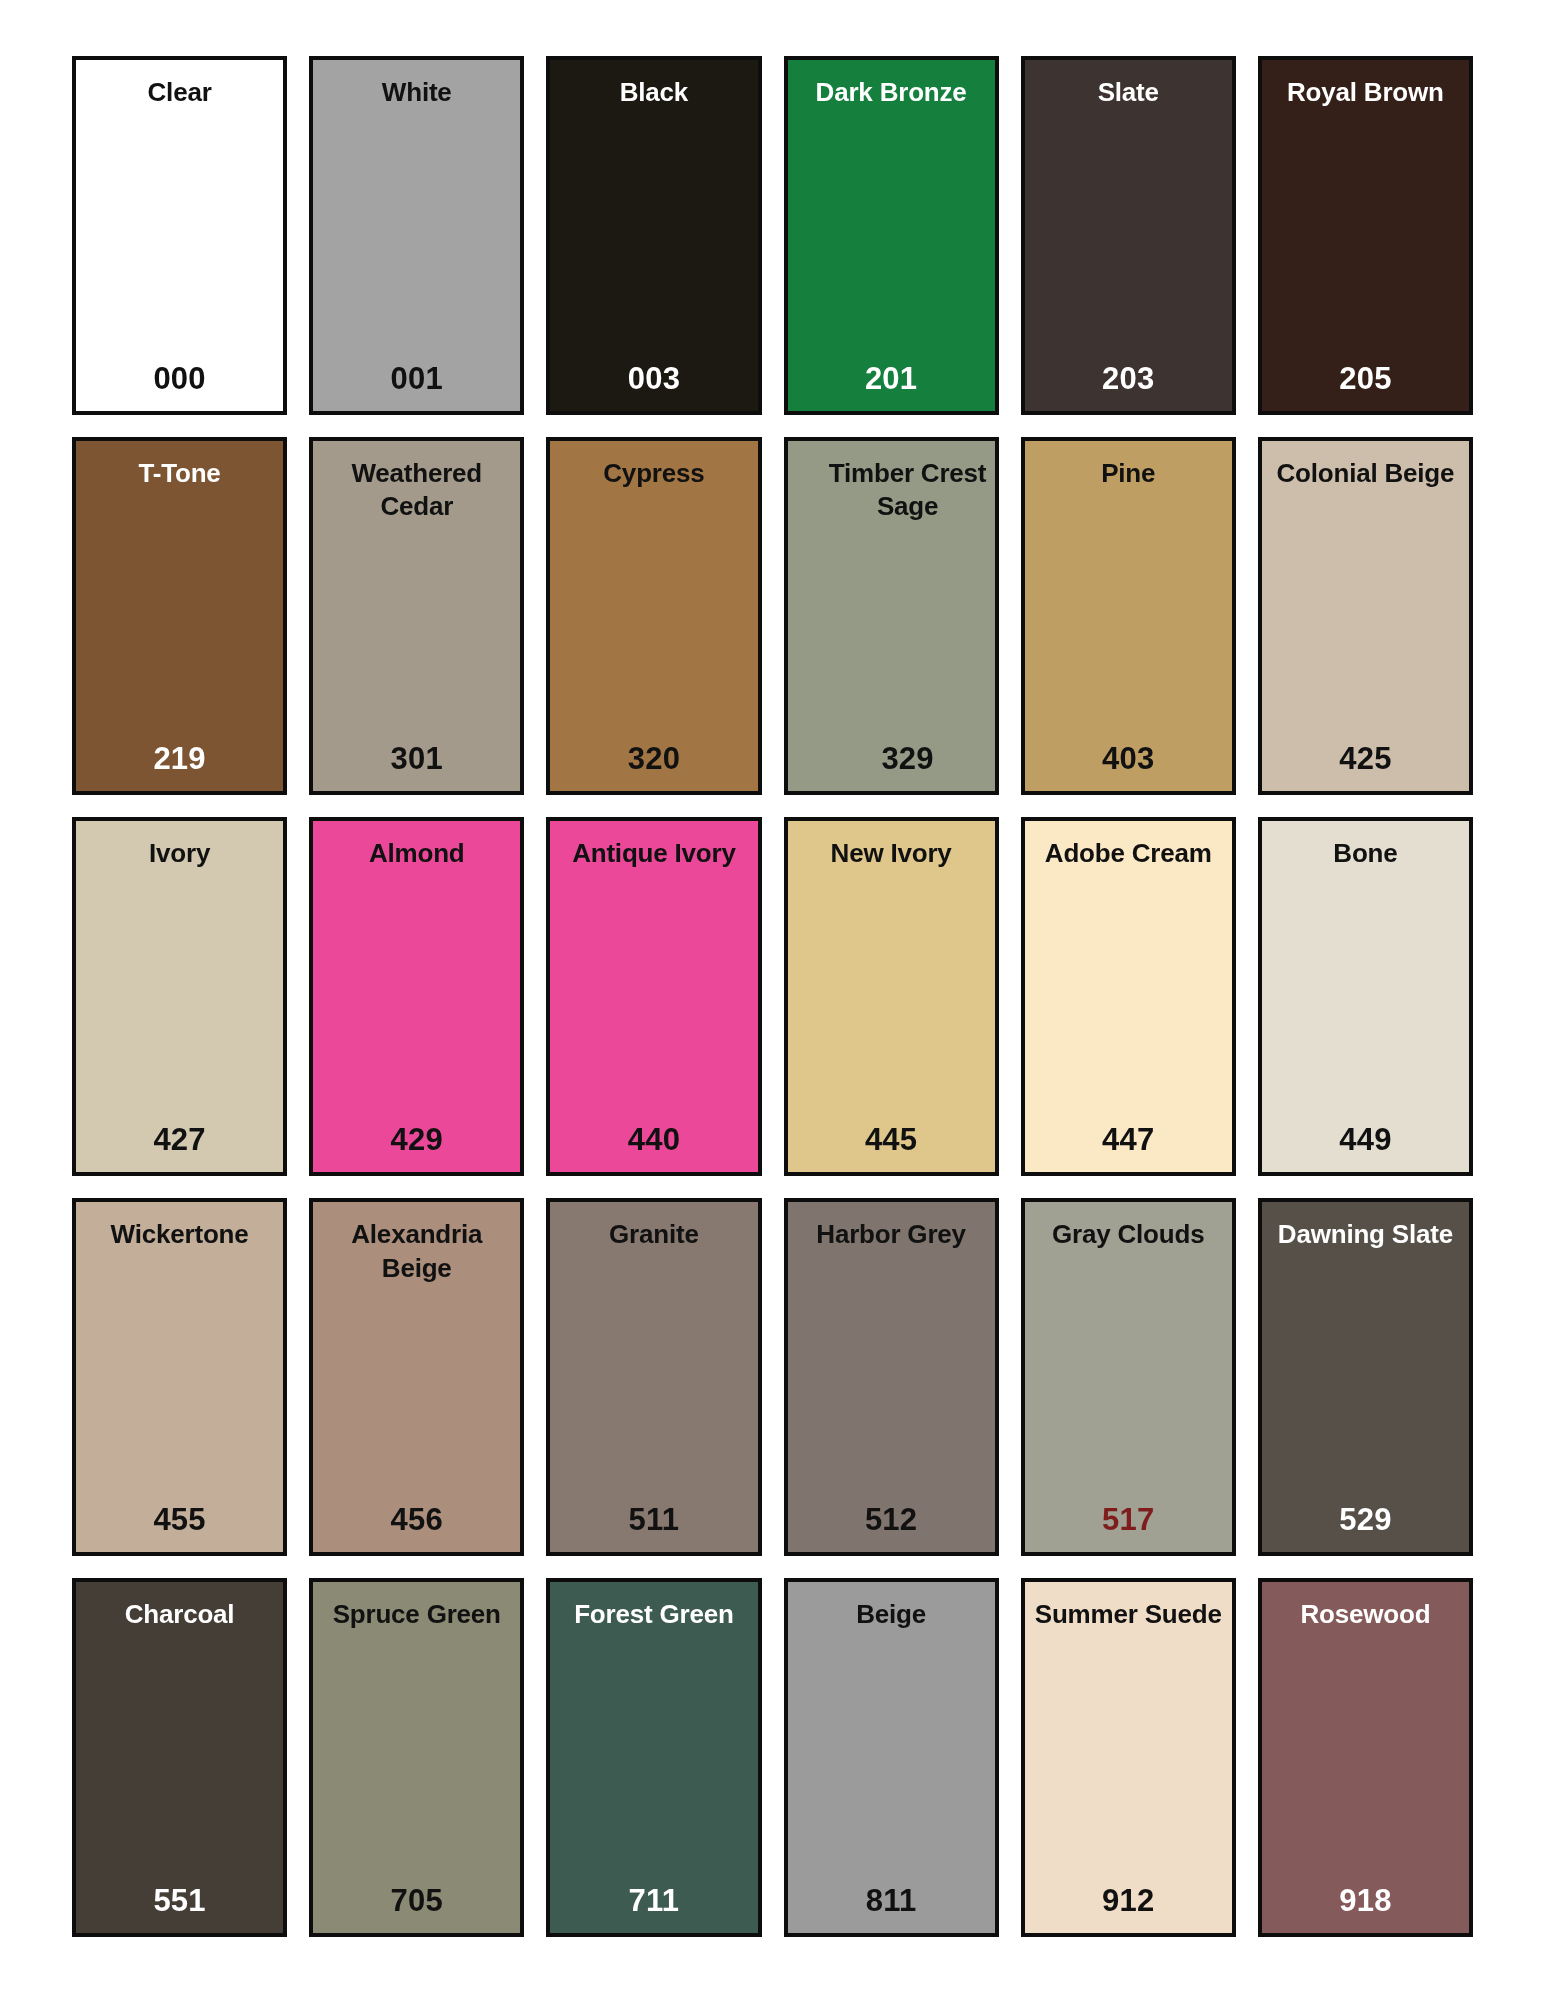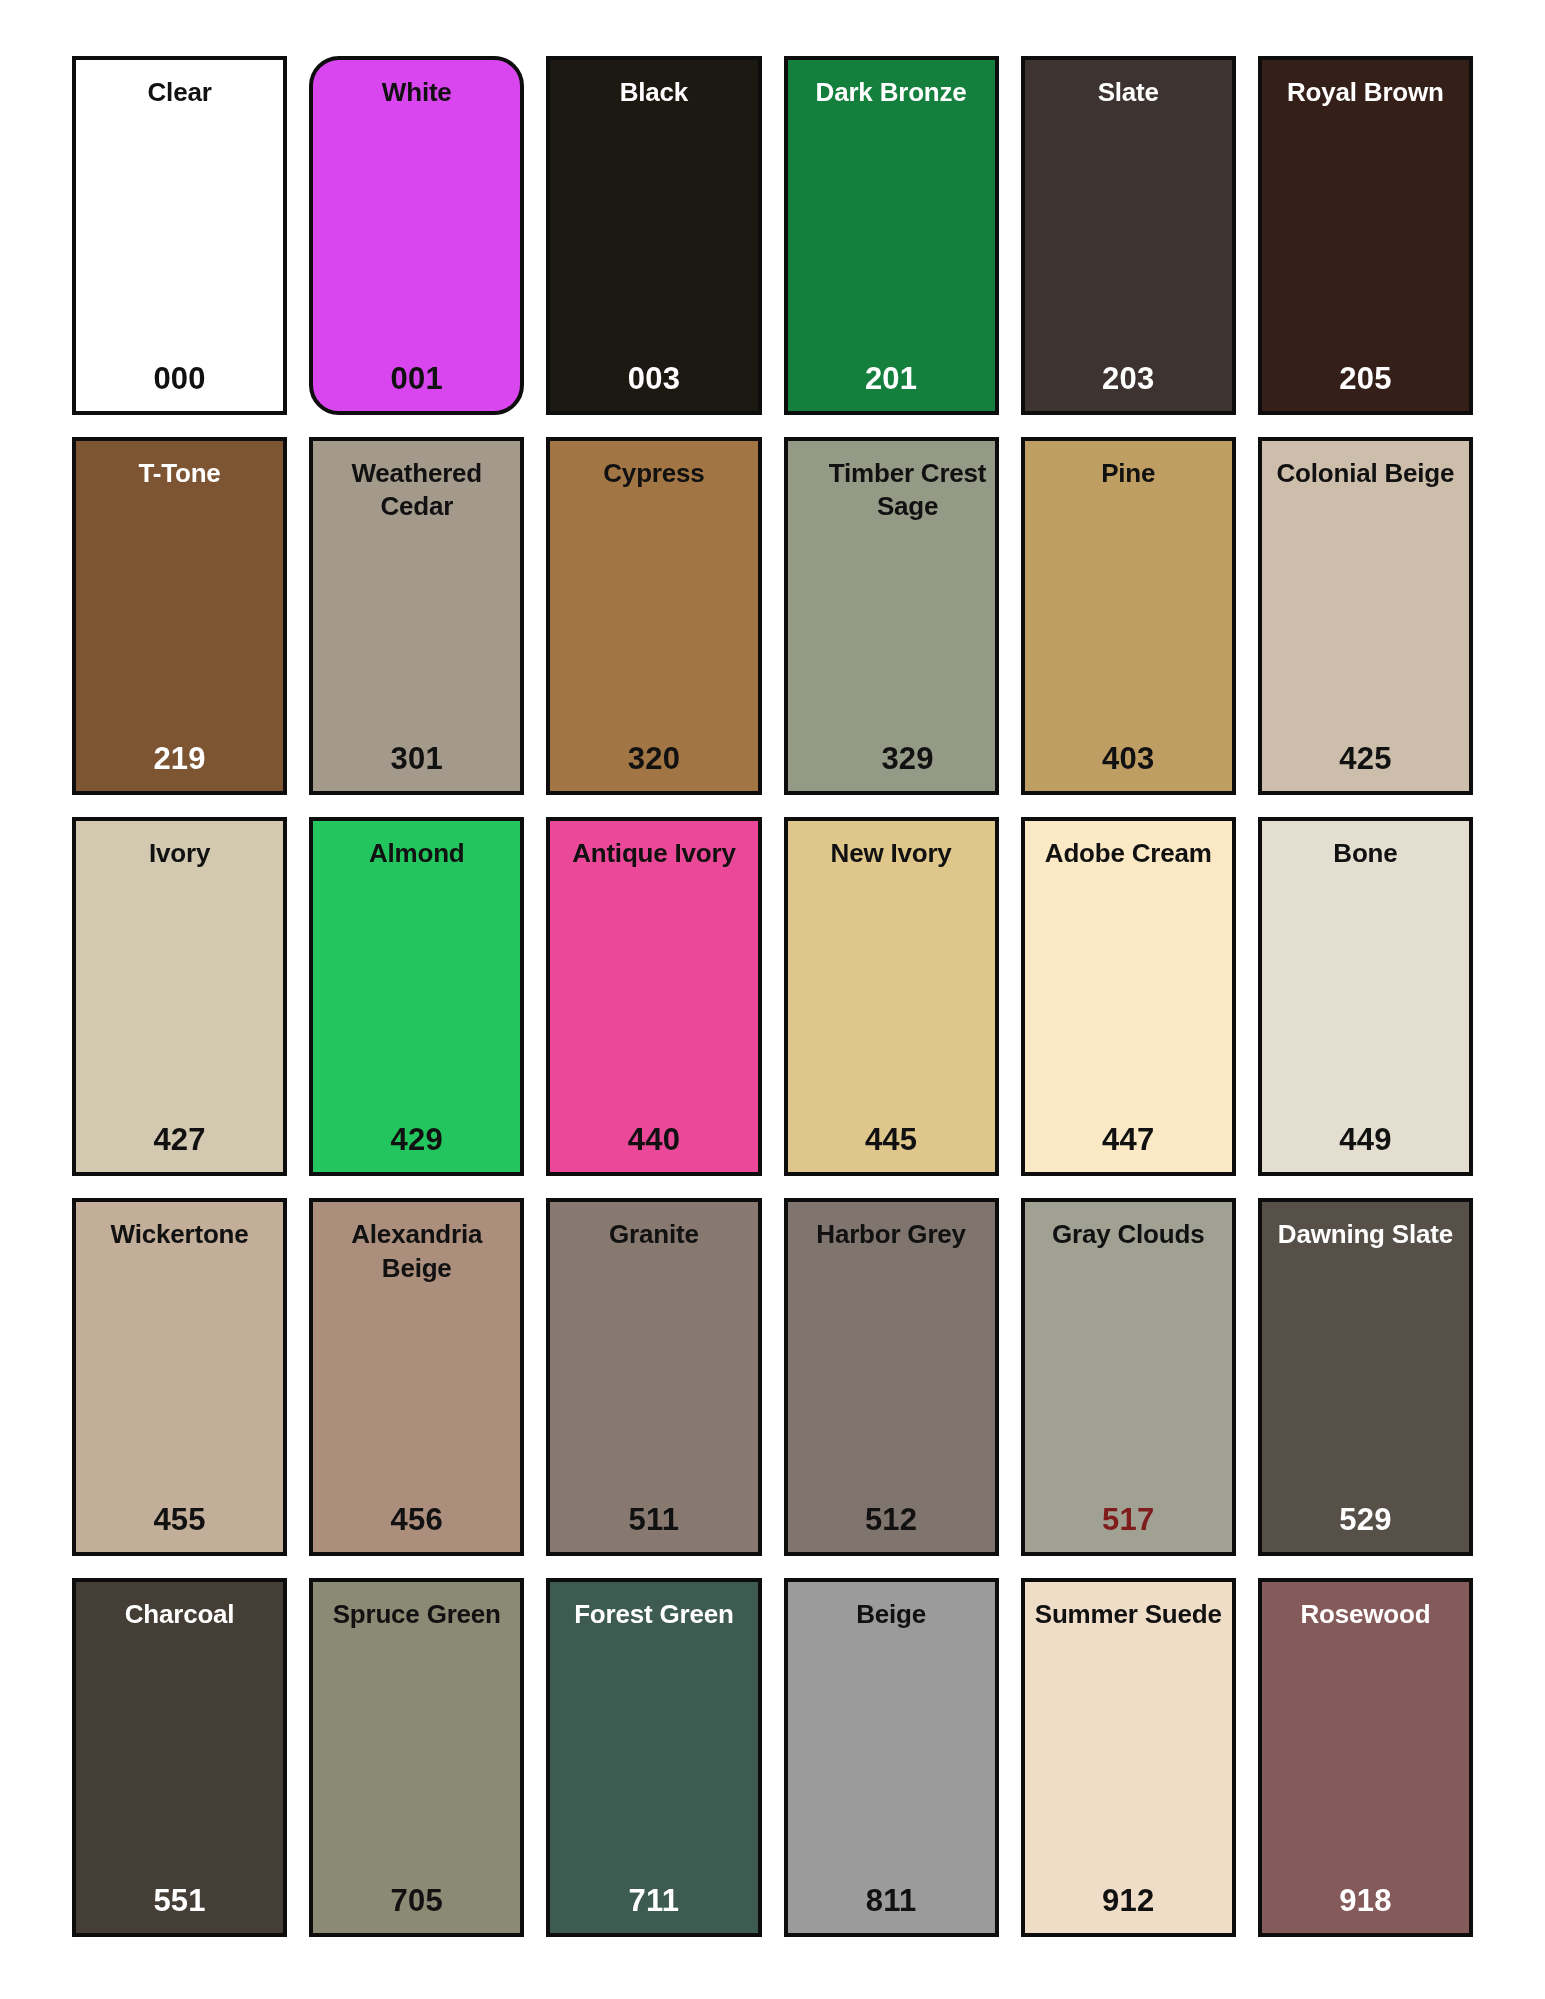--- a/index.html
+++ b/index.html
@@ -49,21 +49,21 @@
 </style>
 </head>
 <body>
 
 <div id="chart" style="background: rgb(255, 255, 255);">
     <div class="swatch-row">
       <div class="swatch" style="background: rgb(255, 255, 255); border-color: rgb(13, 13, 13);">
         <div class="swatch-name" style="color: rgb(17, 17, 17);">Clear</div>
         <div class="swatch-code" style="color: rgb(17, 17, 17);">000</div>
       </div>
-      <div class="swatch" style="background: #d946ef; border-color: rgb(13, 13, 13); border-radius: 30px;">
+      <div class="swatch" style="background: #a3a3a3; border-color: rgb(13, 13, 13);">
         <div class="swatch-name" style="color: rgb(17, 17, 17);">White</div>
         <div class="swatch-code" style="color: rgb(17, 17, 17);">001</div>
       </div>
       <div class="swatch" style="background: rgb(28, 24, 18); border-color: rgb(13, 13, 13);">
         <div class="swatch-name" style="color: rgb(255, 255, 255);">Black</div>
         <div class="swatch-code" style="color: rgb(255, 255, 255);">003</div>
       </div>
       <div class="swatch" style="background: #15803d; border-color: rgb(13, 13, 13);">
         <div class="swatch-name" style="color: rgb(255, 255, 255);">Dark Bronze</div>
         <div class="swatch-code" style="color: rgb(255, 255, 255);">201</div>
@@ -101,21 +101,21 @@
       <div class="swatch" style="background: rgb(205, 189, 171); border-color: rgb(13, 13, 13);">
         <div class="swatch-name" style="color: rgb(17, 17, 17);">Colonial Beige</div>
         <div class="swatch-code" style="color: rgb(17, 17, 17);">425</div>
       </div>
     </div>
     <div class="swatch-row">
       <div class="swatch" style="background: rgb(211, 200, 176); border-color: rgb(13, 13, 13);">
         <div class="swatch-name" style="color: rgb(17, 17, 17);">Ivory</div>
         <div class="swatch-code" style="color: rgb(17, 17, 17);">427</div>
       </div>
-      <div class="swatch" style="background: #22c55e; border-color: rgb(13, 13, 13);">
+      <div class="swatch" style="background: #ec4899; border-color: rgb(13, 13, 13);">
         <div class="swatch-name" style="color: rgb(17, 17, 17);">Almond</div>
         <div class="swatch-code" style="color: rgb(17, 17, 17);">429</div>
       </div>
       <div class="swatch" style="background: #ec4899; border-color: rgb(13, 13, 13);">
         <div class="swatch-name" style="color: rgb(17, 17, 17);">Antique Ivory</div>
         <div class="swatch-code" style="color: rgb(17, 17, 17);">440</div>
       </div>
       <div class="swatch" style="background: rgb(223, 199, 140); border-color: rgb(13, 13, 13);">
         <div class="swatch-name" style="color: rgb(17, 17, 17);">New Ivory</div>
         <div class="swatch-code" style="color: rgb(17, 17, 17);">445</div>

